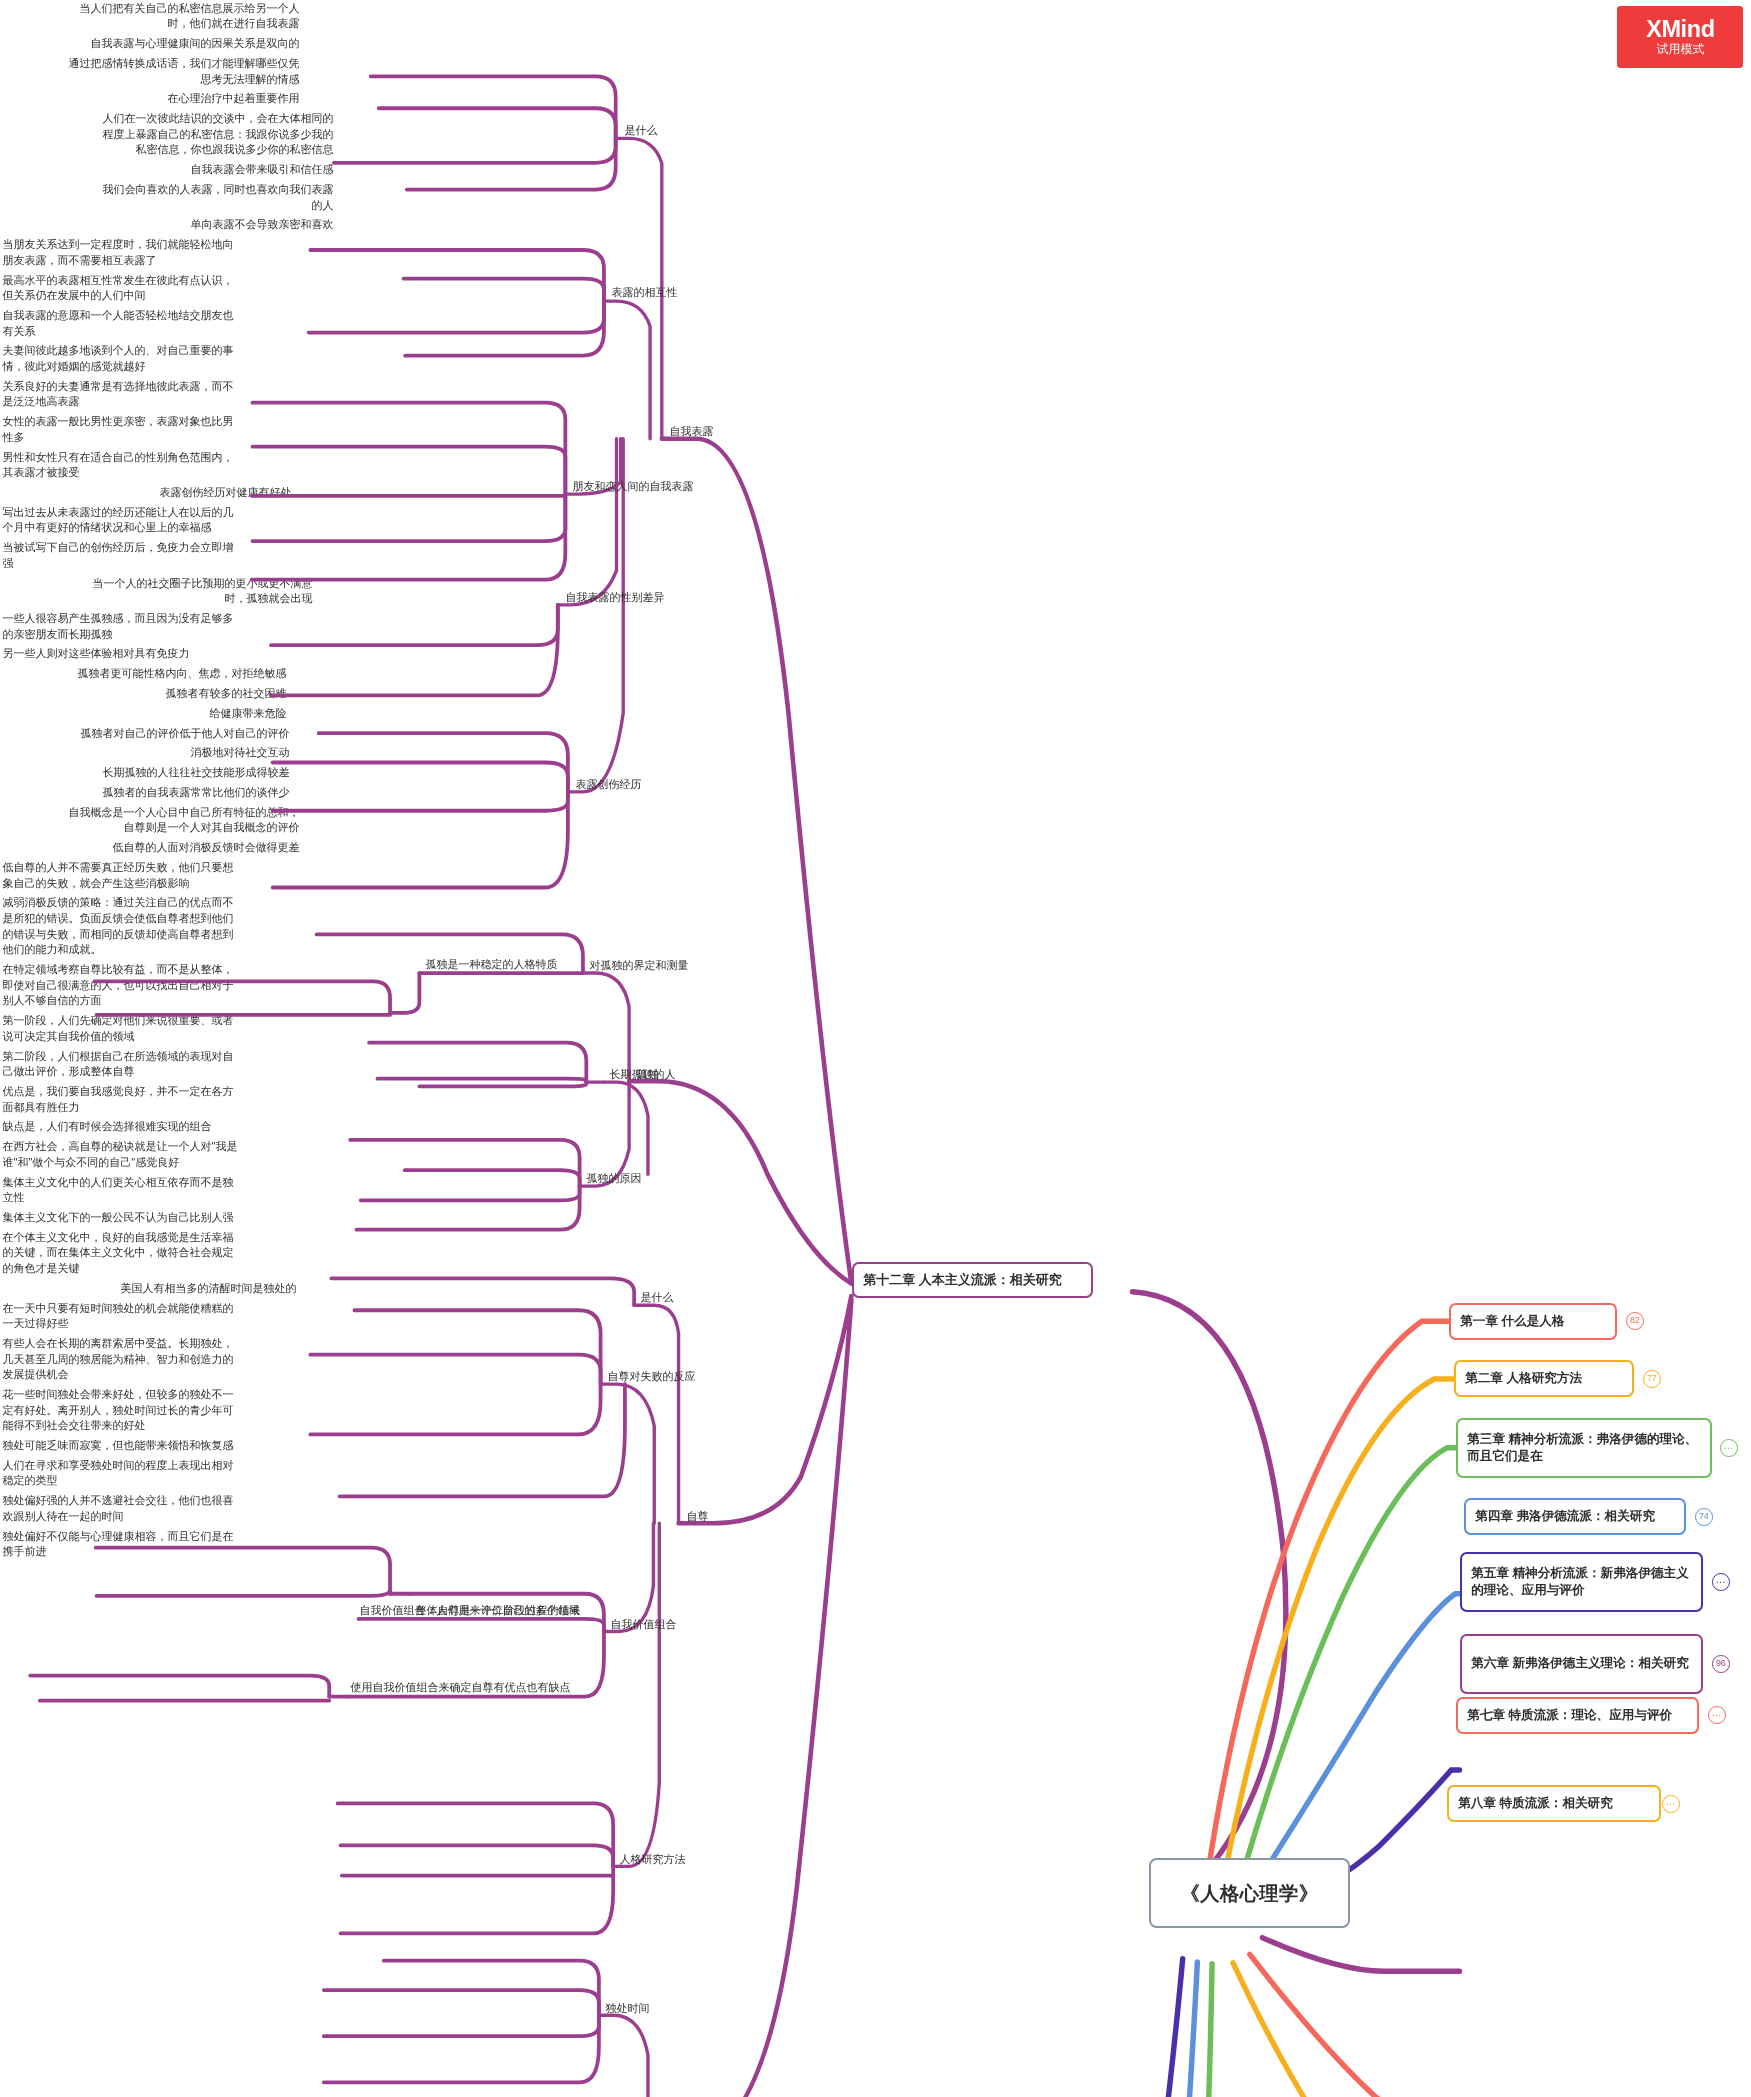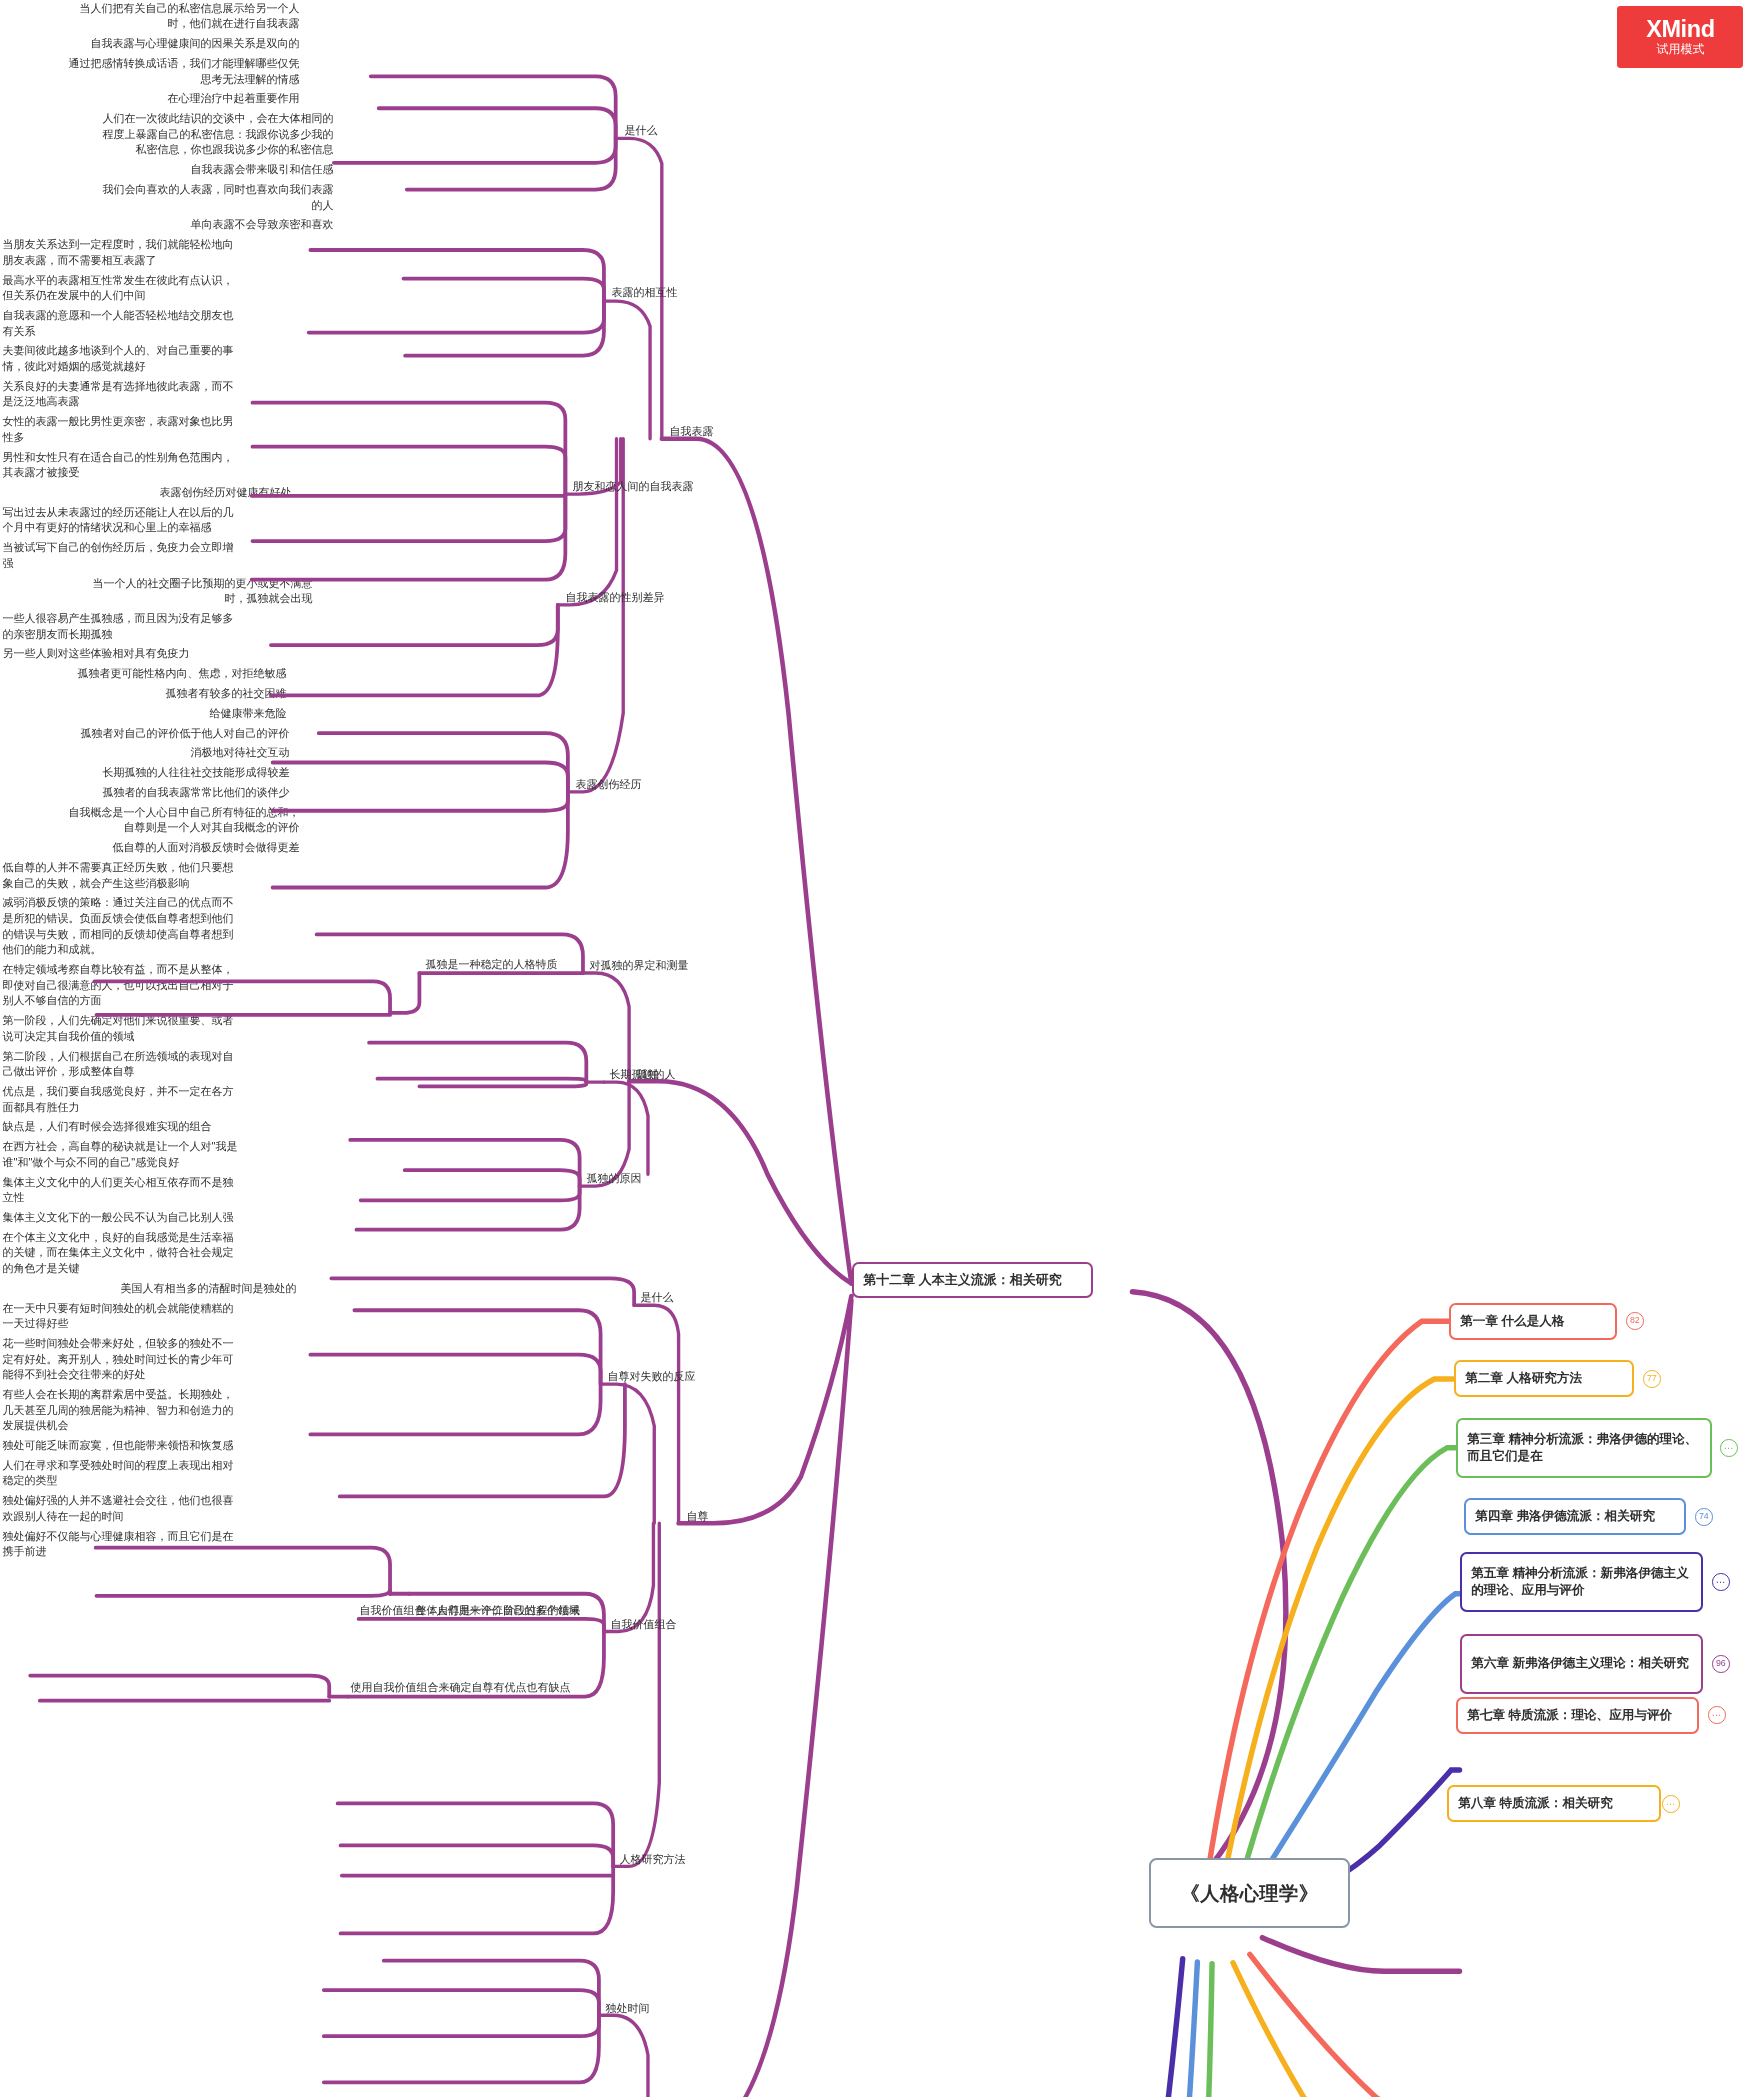--- a/index.html
+++ b/index.html
@@ -339,26 +339,26 @@
 立性</div>
   <div class="leaf left" style="left:341px; top:1858px; width:294px;">集体主义文化下的一般公民不认为自己比别人强</div>
   <div class="leaf left" style="left:341px; top:1881px; width:294px;">在个体主义文化中，良好的自我感觉是生活幸福
 的关键，而在集体主义文化中，做符合社会规定
 的角色才是关键</div>
 
   <div class="branch-label" style="left:603px; top:2000px;">独处时间</div>
   <div class="leaf right" style="left:268px; top:1944px; width:299px;">美国人有相当多的清醒时间是独处的</div>
   <div class="leaf left" style="left:324px; top:1952px; width:299px;">在一天中只要有短时间独处的机会就能使糟糕的
 一天过得好些</div>
+  <div class="leaf left" style="left:324px; top:2044px; width:299px;">有些人会在长期的离群索居中受益。长期独处，
+几天甚至几周的独居能为精神、智力和创造力的
+发展提供机会</div>
   <div class="leaf left" style="left:324px; top:1998px; width:299px;">花一些时间独处会带来好处，但较多的独处不一
 定有好处。离开别人，独处时间过长的青少年可
 能得不到社会交往带来的好处</div>
-  <div class="leaf left" style="left:324px; top:2044px; width:299px;">有些人会在长期的离群索居中受益。长期独处，
-几天甚至几周的独居能为精神、智力和创造力的
-发展提供机会</div>
 
   <div class="leaf left" style="left:278px; top:2101px; width:294px;">独处可能乏味而寂寞，但也能带来领悟和恢复感</div>
   <div class="leaf left" style="left:278px; top:2123px; width:294px;">人们在寻求和享受独处时间的程度上表现出相对
 稳定的类型</div>
   <div class="leaf left" style="left:278px; top:2170px; width:294px;">独处偏好强的人并不逃避社会交往，他们也很喜
 欢跟别人待在一起的时间</div>
   <div class="leaf left" style="left:278px; top:2216px; width:294px;">独处偏好不仅能与心理健康相容，而且它们是在
 携手前进</div>
 
 </div>

